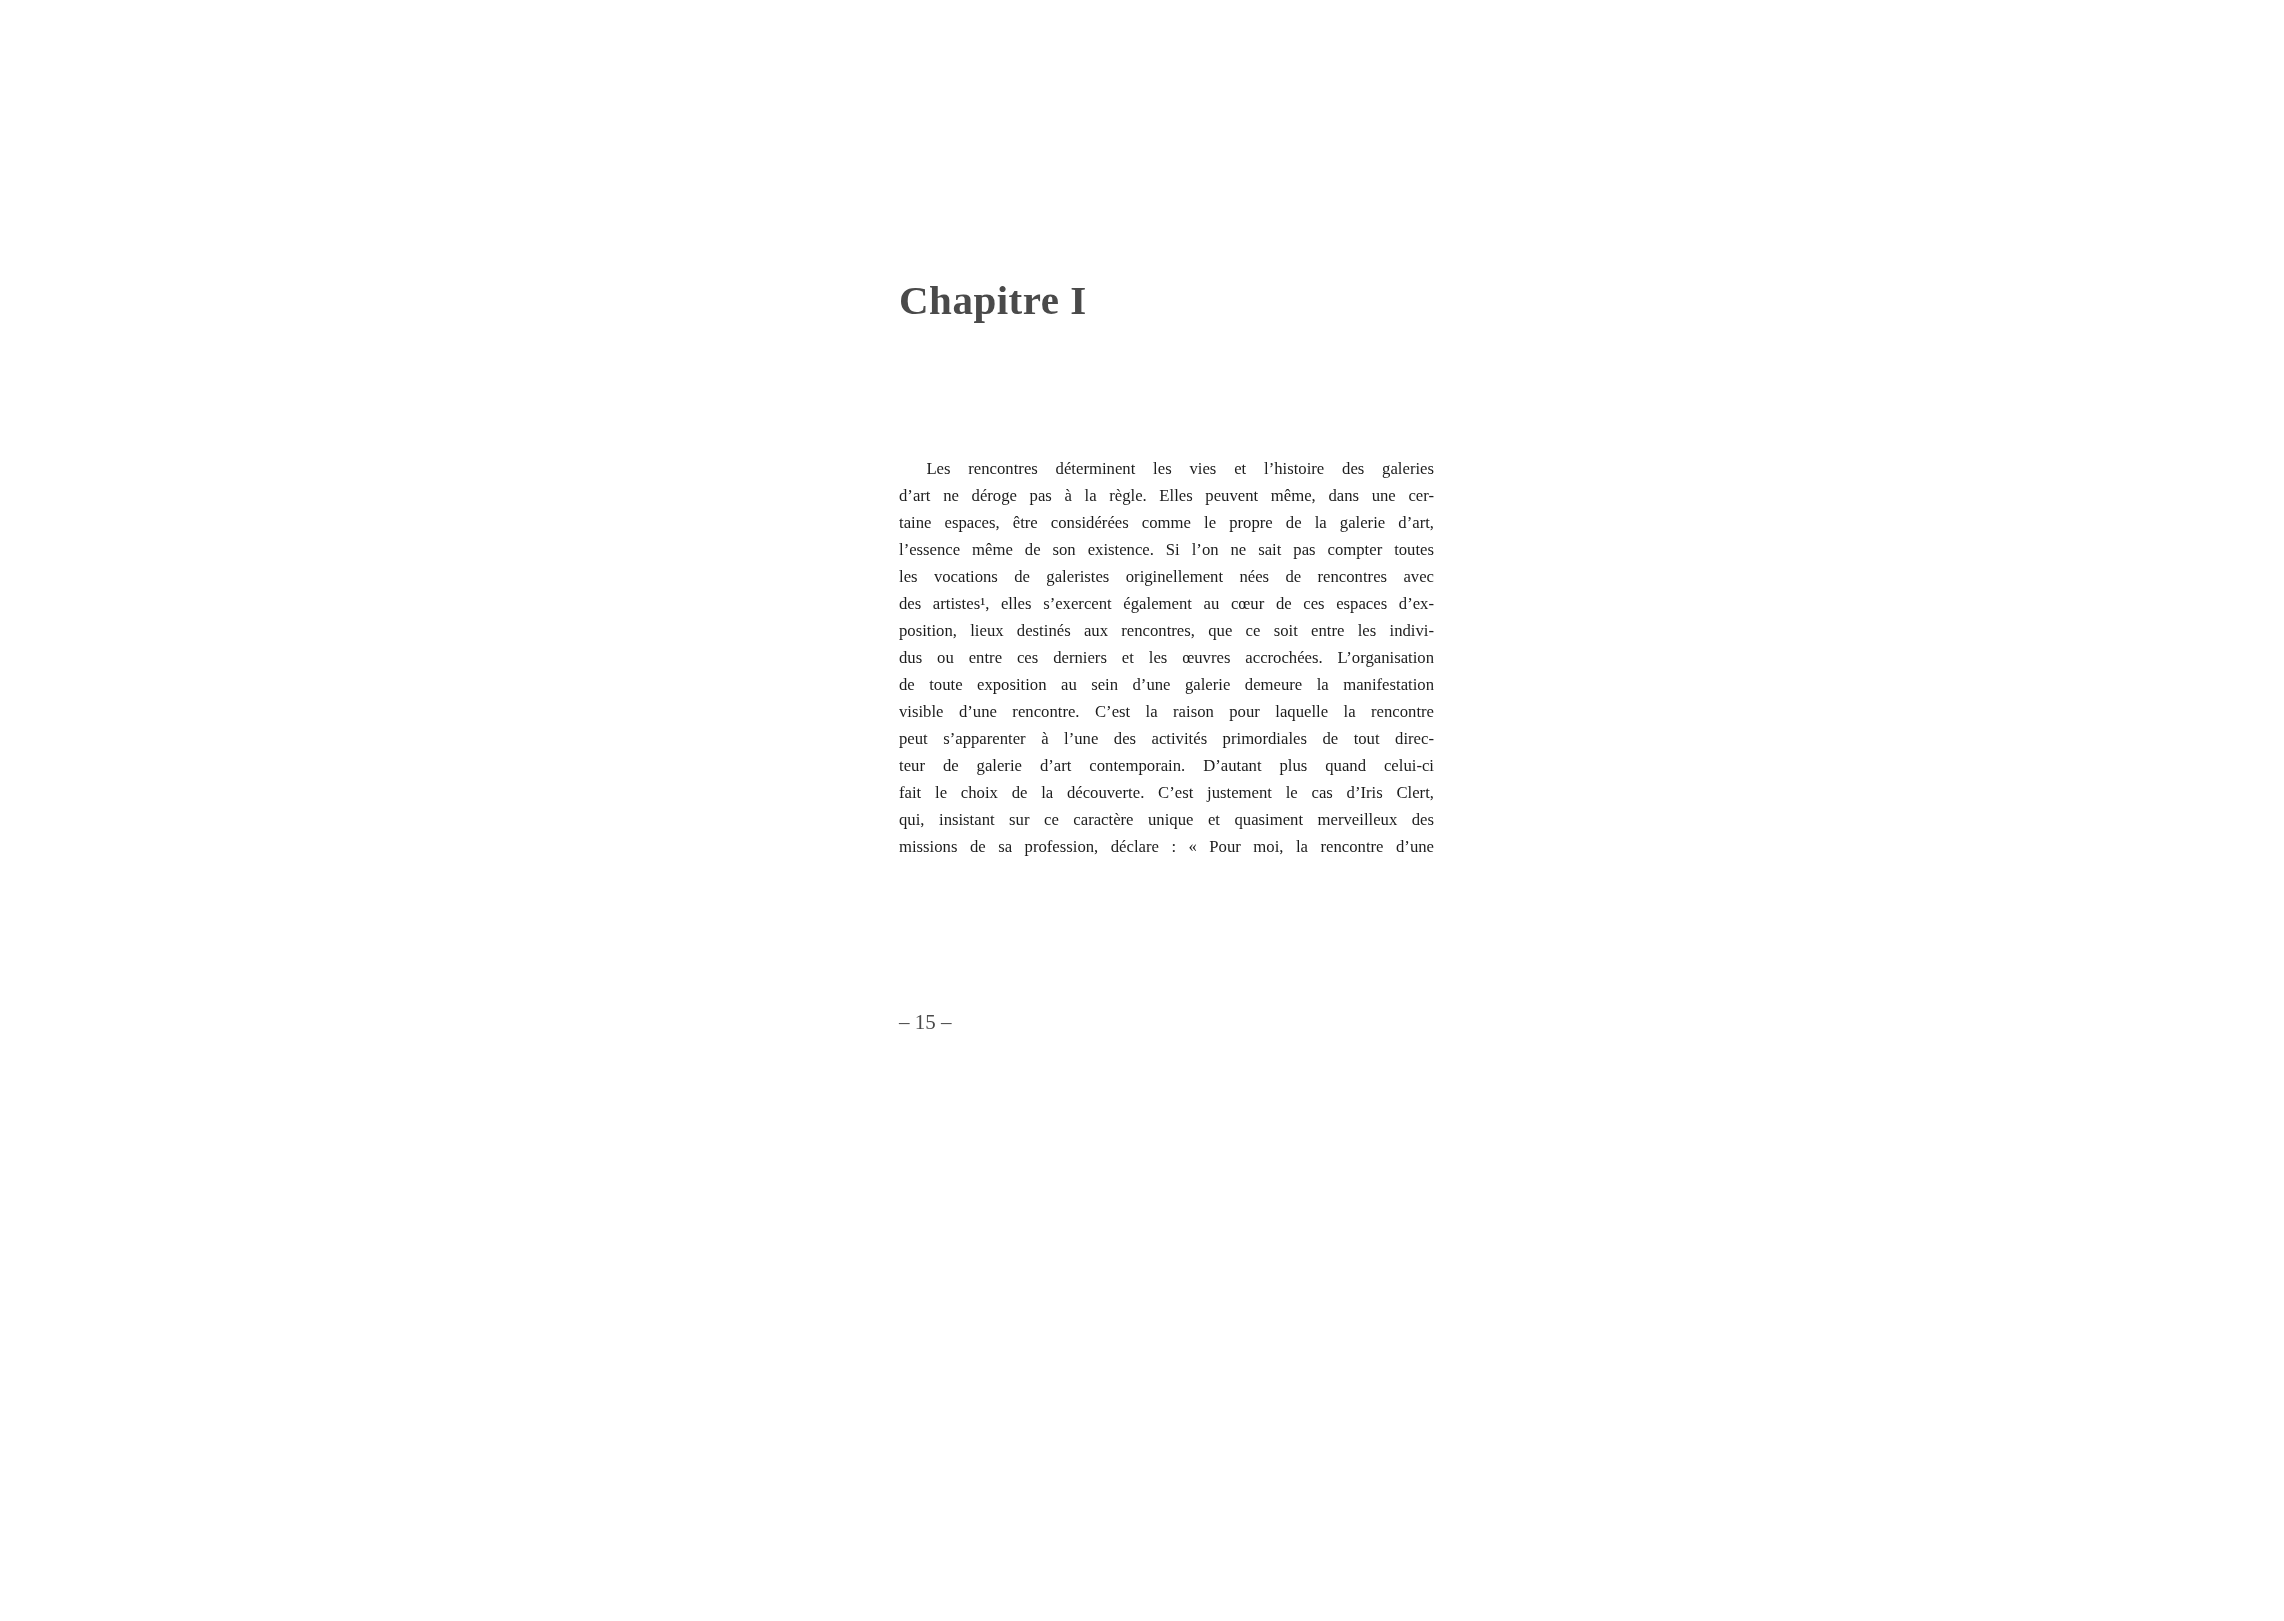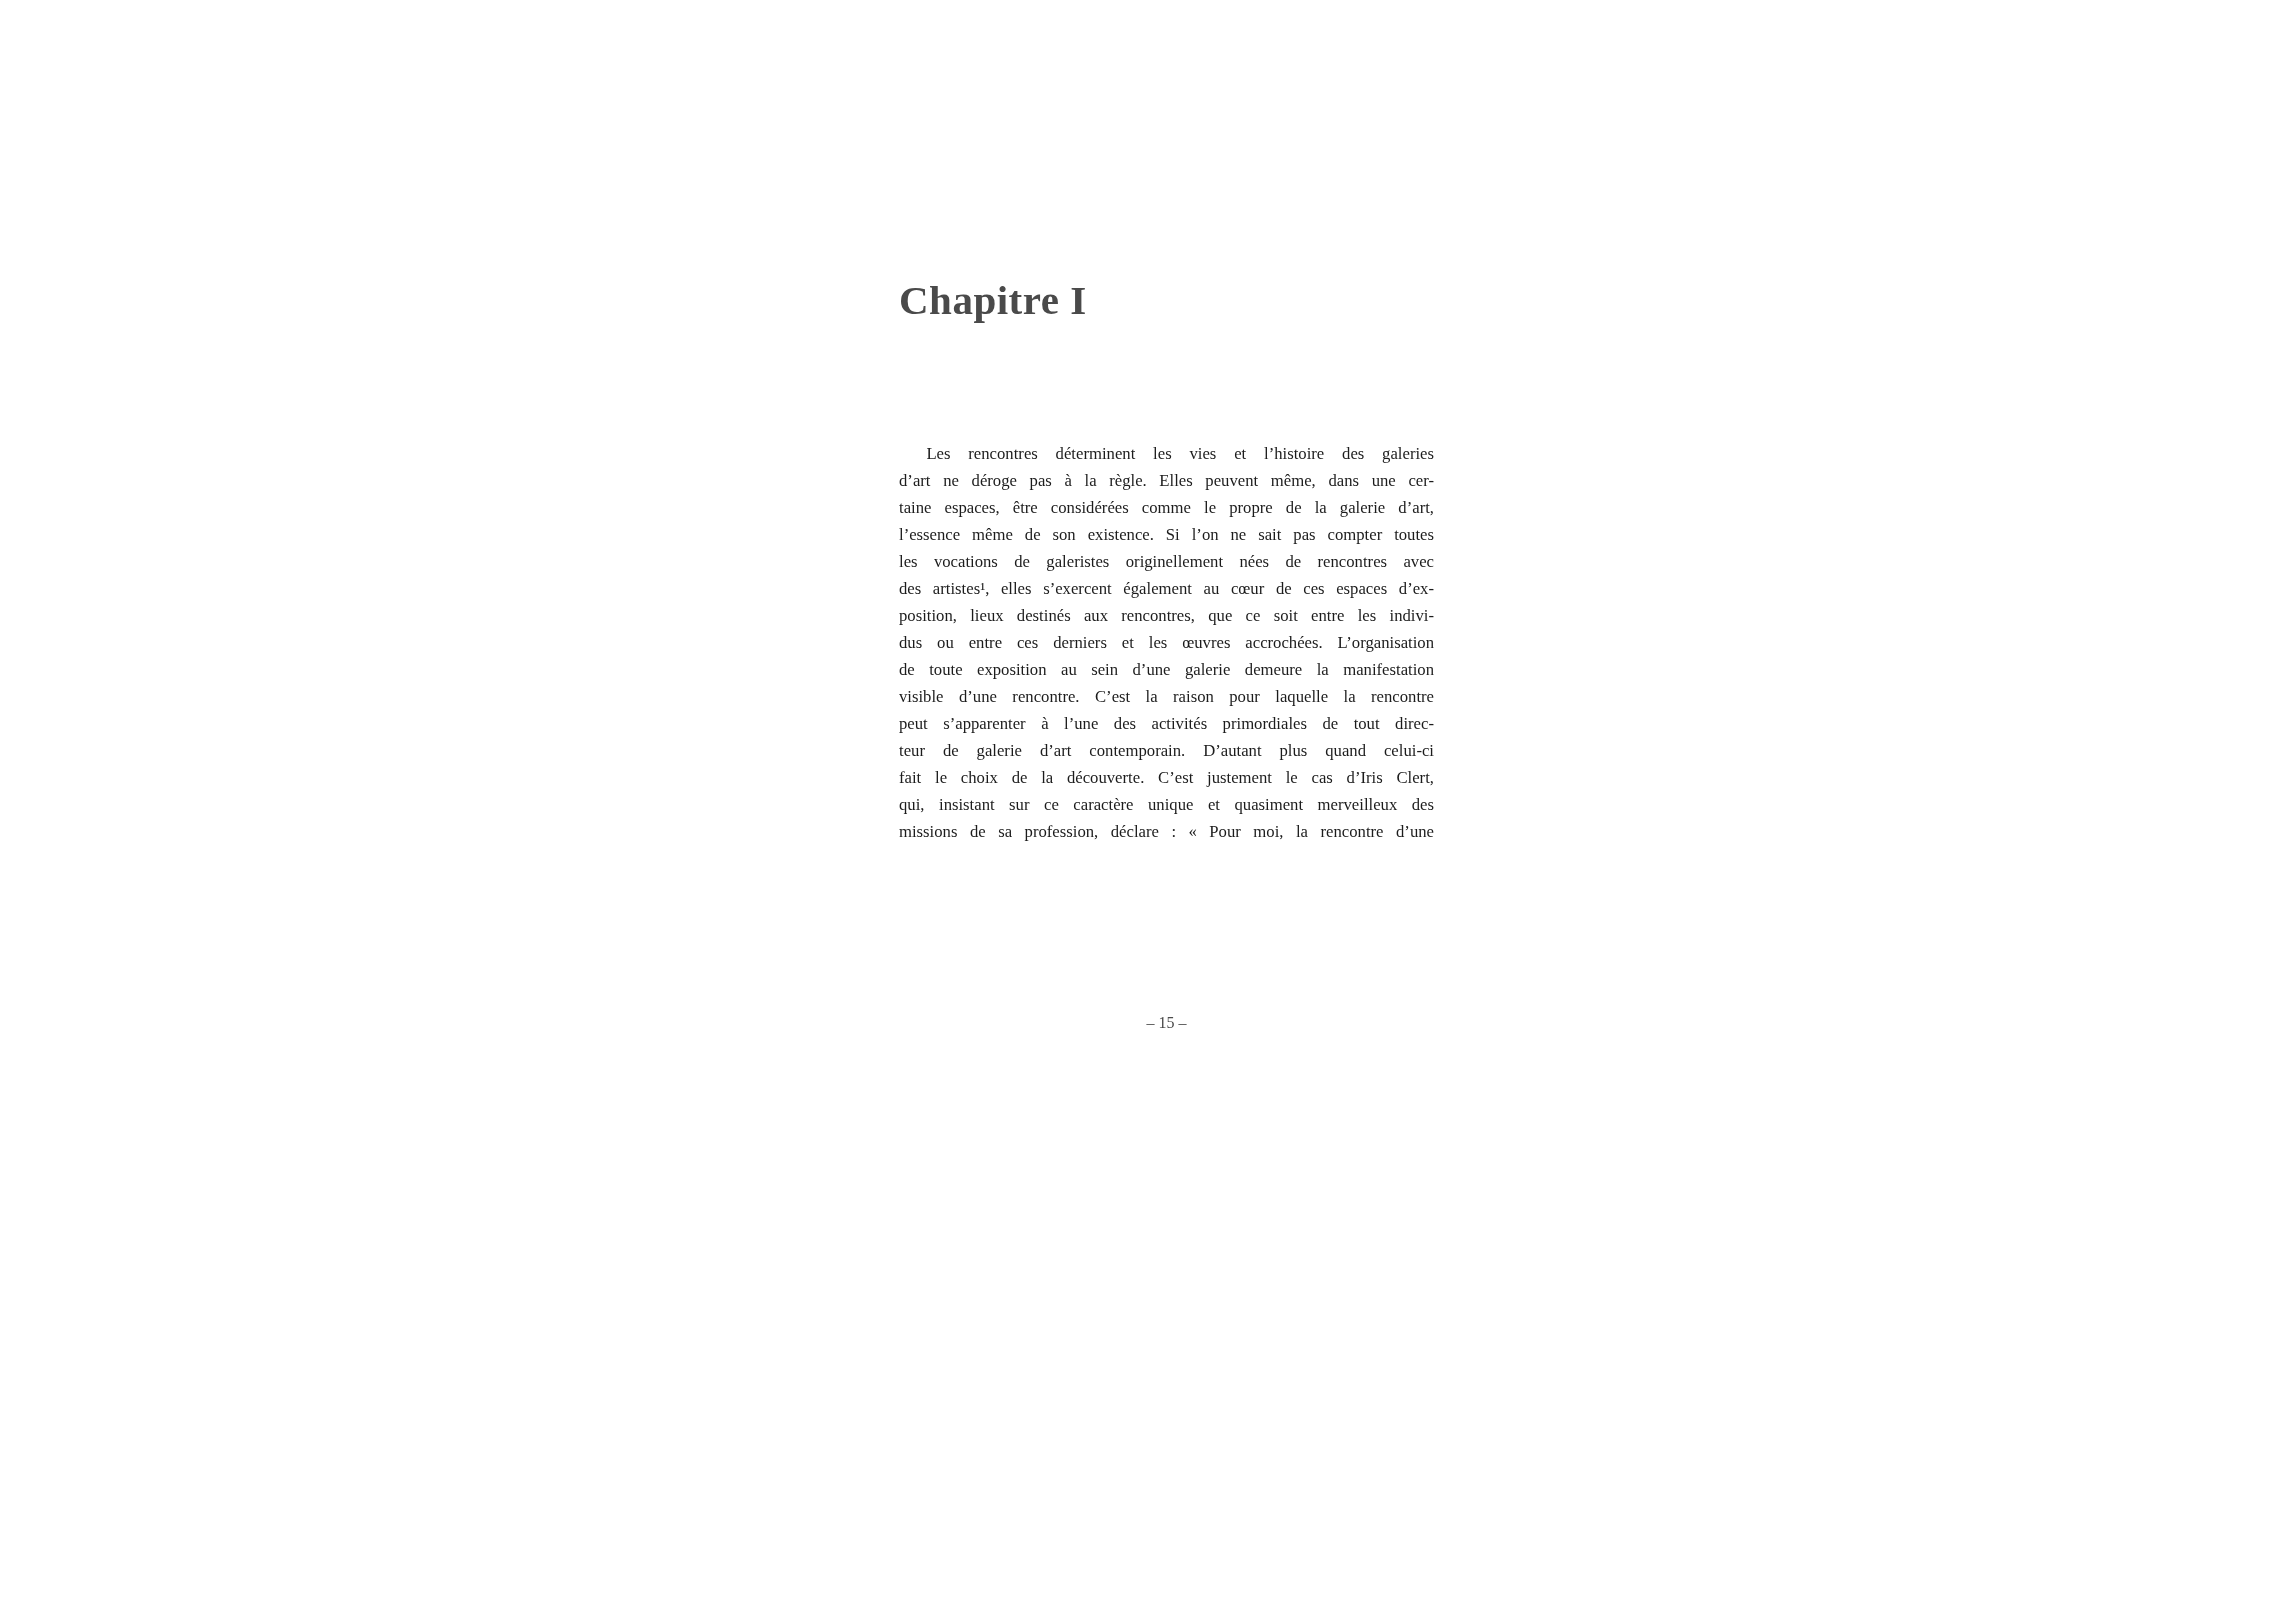--- a/index.html
+++ b/index.html
@@ -48,21 +48,21 @@
     width: 535px;
     font-size: 39px;
     line-height: 47px;
     font-weight: normal;
     font-style: italic;
     color: var(--subtitle, #6b6b6b);
   }
 
   .body-text {
     position: absolute;
-    top: 440px;
+    top: 455px;
     left: 0;
     width: 535px;
     font-size: 16.7px;
     line-height: 27px;
     color: var(--body, #1c1c1c);
   }
 
   .body-line {
     width: 535px;
     text-align: justify;
@@ -95,22 +95,21 @@
 
   .footnote-line:last-child {
     text-align-last: left;
   }
 
   .page-number {
     position: absolute;
     top: 1013px;
     left: 0;
     width: 535px;
-    text-align: center;
-    font-size: 16px;
+    font-size: 21px;
     line-height: 19.6px;
     color: var(--page-number, #4a4a4a);
   }
 </style>
 </head>
 <body>
 
 <div class="page-spread">
   <div class="text-column">
 

